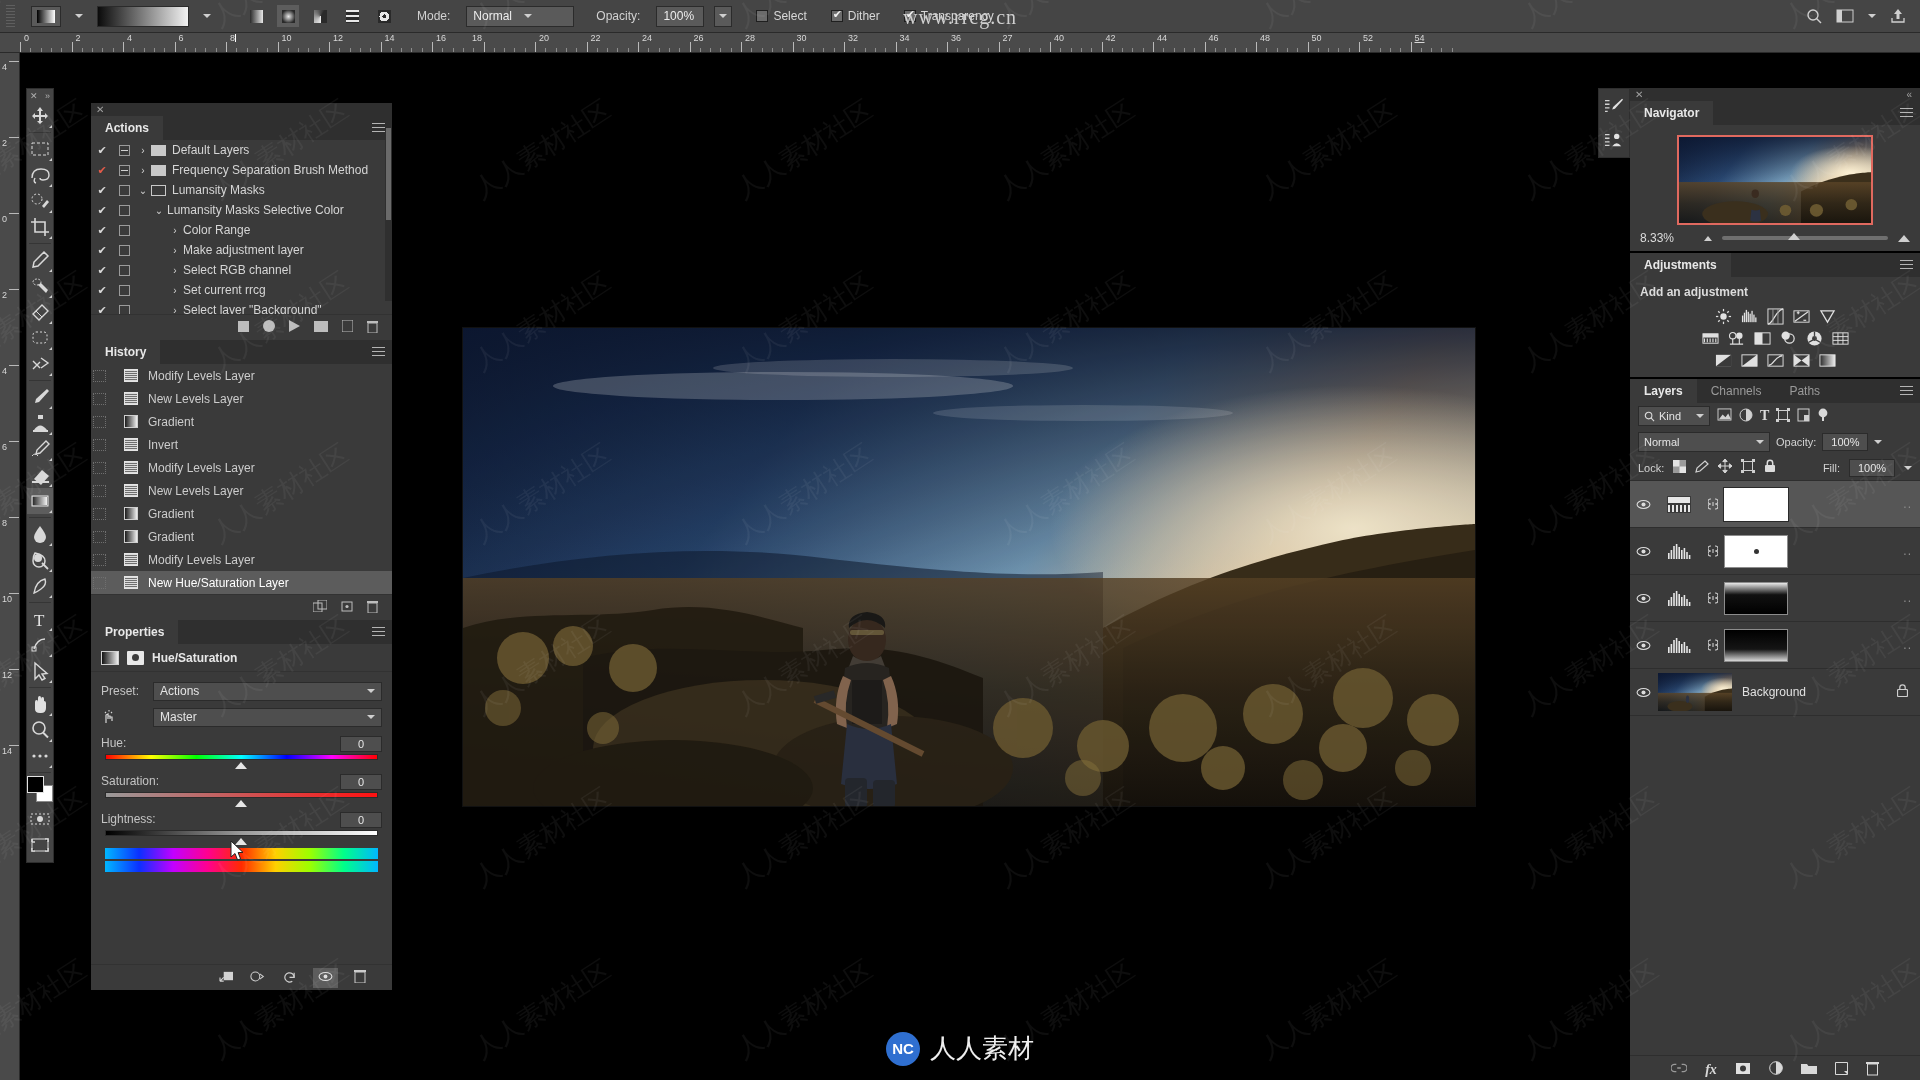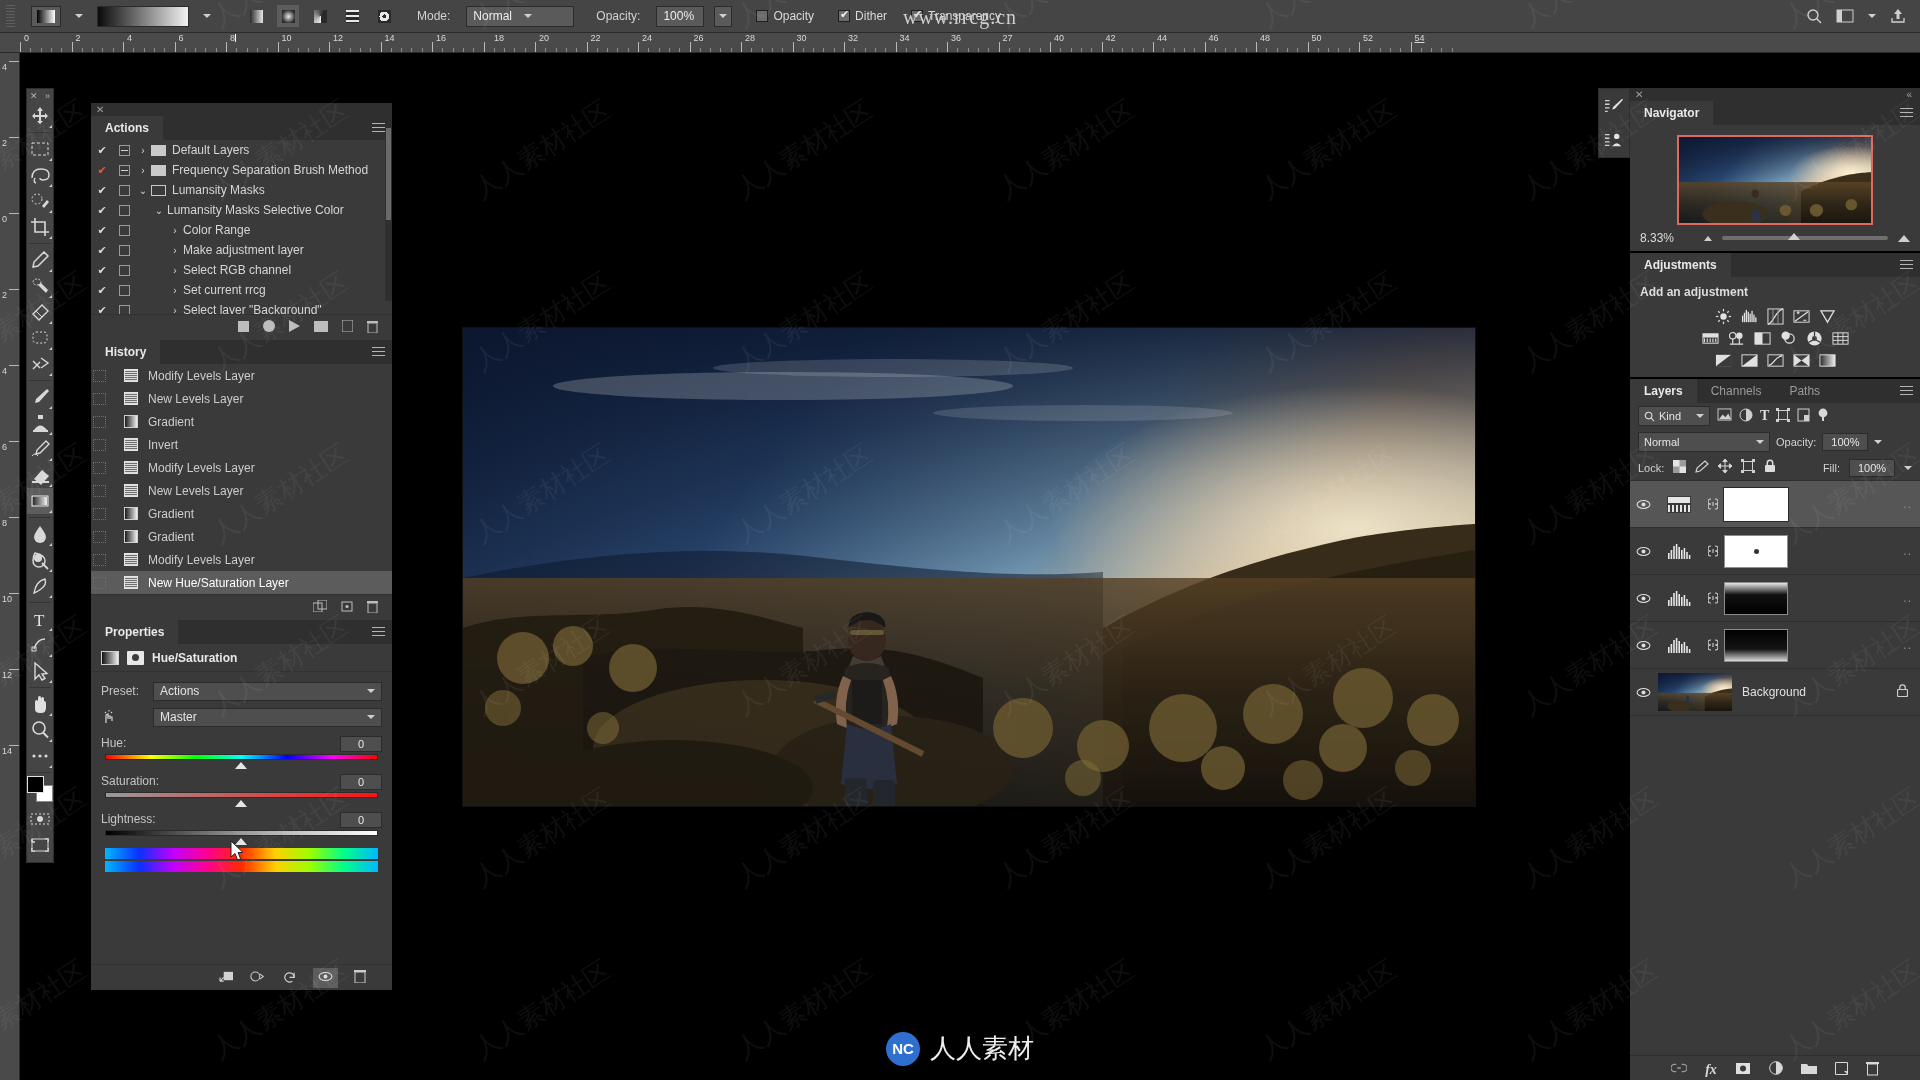--- a/index.html
+++ b/index.html
@@ -208,21 +208,21 @@
     <span>Normal</span>
     <div class="caret"></div>
   </div>
   <span class="oblabel">Opacity:</span>
   <div class="obnum">100%</div>
   <div class="obstep">
       <div class="caret"></div>
     </div>
   <div class="cbwrap">
     <span class="cbx"></span>
-    <span>Opacity</span>
+    <span>Select</span>
   </div>
   <div class="cbwrap">
     <span class="cbx on"></span>
     <span>Dither</span>
   </div>
   <div class="cbwrap">
     <span class="cbx on"></span>
     <span>Transparency</span>
   </div>
   <div style="flex:1"></div>
@@ -291,21 +291,21 @@
     <div class="tline" style="left: 390.8px; height: 4px;"></div>
     <div class="tline" style="left: 401.1px; height: 4px;"></div>
     <div class="tline" style="left: 411.4px; height: 4px;"></div>
     <div class="tline" style="left: 421.7px; height: 4px;"></div>
     <div class="tk" style="left: 434px;">16</div>
     <div class="tline tlineM" style="left: 432px;"></div>
     <div class="tline" style="left: 442.3px; height: 4px;"></div>
     <div class="tline" style="left: 452.6px; height: 4px;"></div>
     <div class="tline" style="left: 462.9px; height: 4px;"></div>
     <div class="tline" style="left: 473.2px; height: 4px;"></div>
-    <div class="tk" style="left: 492px;">18</div>
+    <div class="tk" style="left: 470px;">18</div>
     <div class="tline tlineM" style="left: 483.5px;"></div>
     <div class="tline" style="left: 493.8px; height: 4px;"></div>
     <div class="tline" style="left: 504.1px; height: 4px;"></div>
     <div class="tline" style="left: 514.4px; height: 4px;"></div>
     <div class="tline" style="left: 524.7px; height: 4px;"></div>
     <div class="tk" style="left: 537px;">20</div>
     <div class="tline tlineM" style="left: 535px;"></div>
     <div class="tline" style="left: 545.3px; height: 4px;"></div>
     <div class="tline" style="left: 555.6px; height: 4px;"></div>
     <div class="tline" style="left: 565.9px; height: 4px;"></div>

